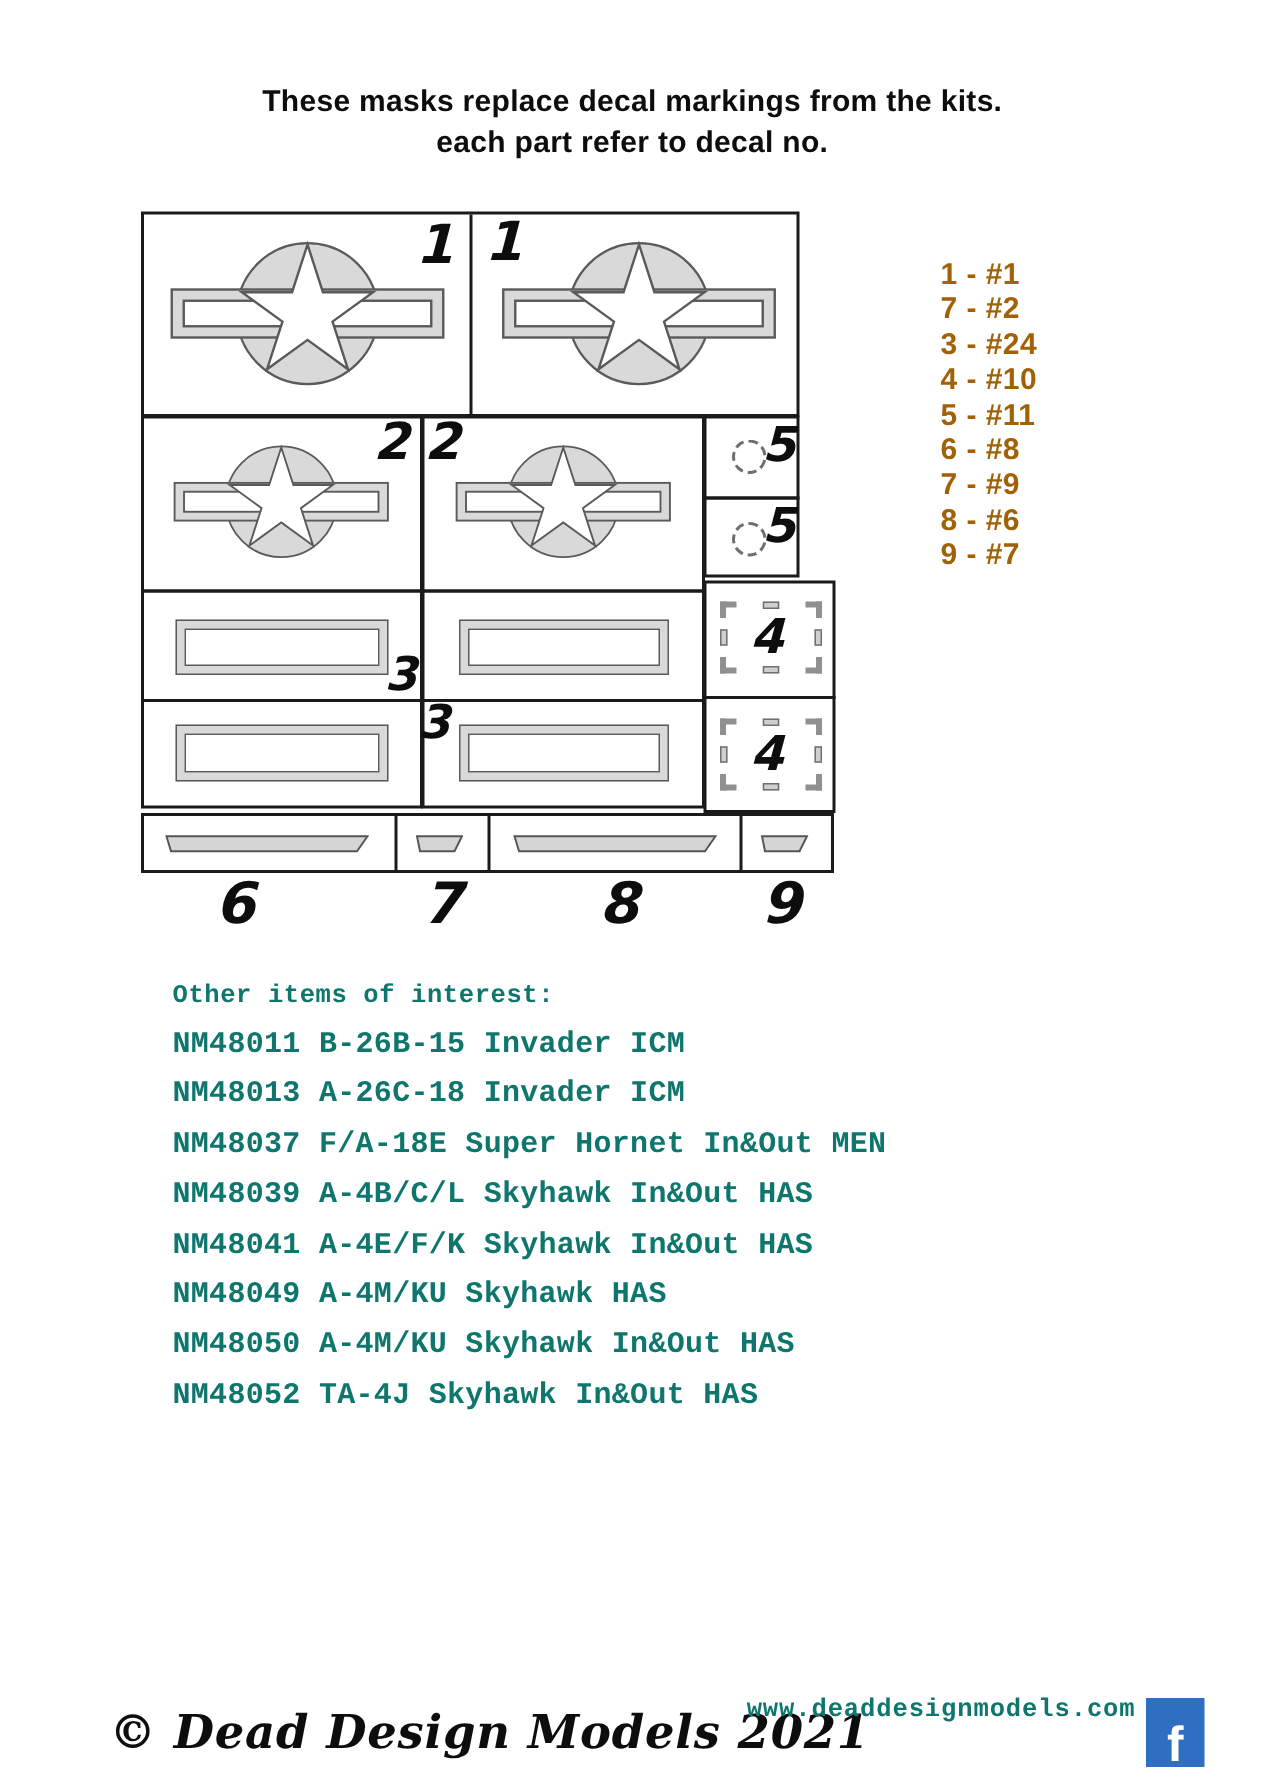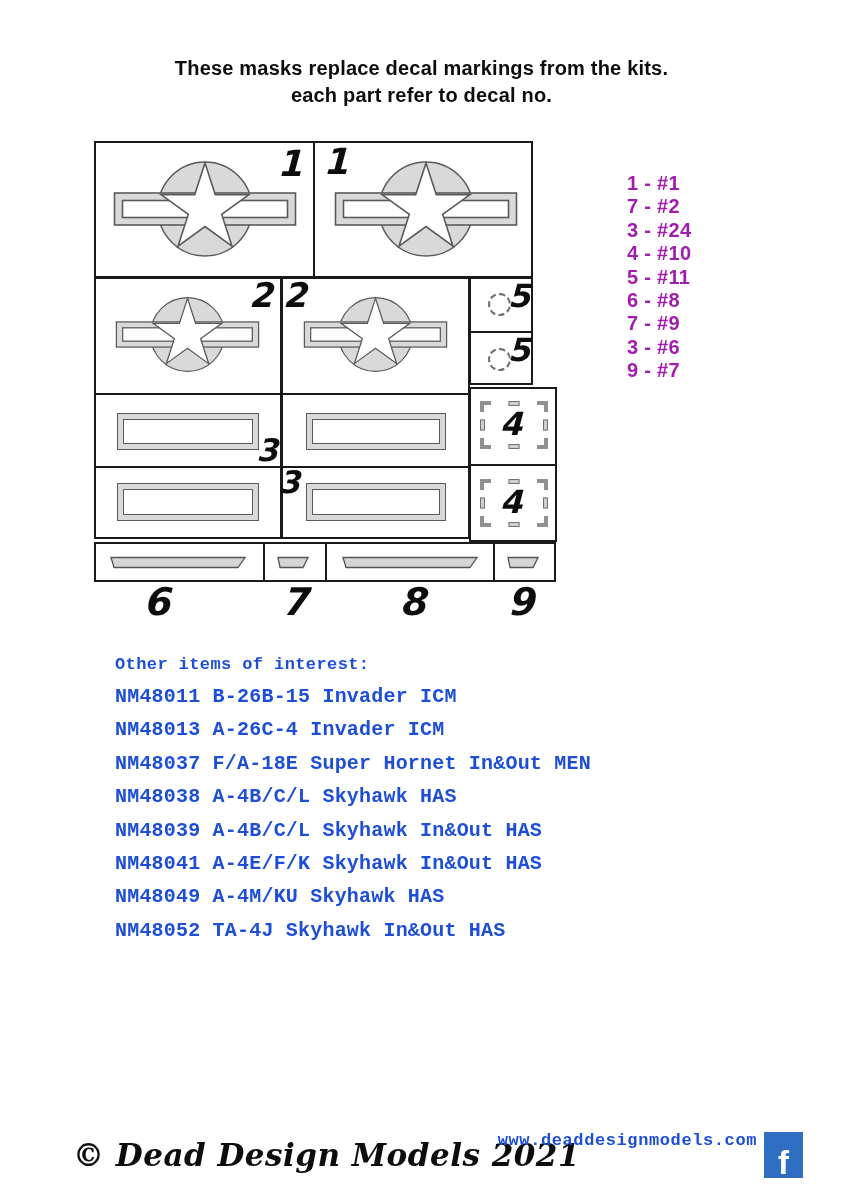--- a/index.html
+++ b/index.html
@@ -60,25 +60,25 @@
   .ebar { background:#cfcfcf; border:1.2px solid #707070; }
   .e-top { left:50%; top:0; transform:translateX(-50%); width:11px; height:5px; }
   .e-bottom { left:50%; bottom:0; transform:translateX(-50%); width:11px; height:5px; }
   .e-left { left:0; top:50%; transform:translateY(-50%); width:5px; height:11px; }
   .e-right { right:0; top:50%; transform:translateY(-50%); width:5px; height:11px; }
   .reg-marks .hand { left:50%; top:50%; transform:translate(-50%,-52%) skewX(-4deg); font-size:32px; }
 
   
   .legend {
     position:absolute; left:627px; top:156px; font-size:20px; font-weight:bold;
-    line-height:23.4px; letter-spacing:0.3px; color:#a21caf; white-space:nowrap;
-  }
-
-  
-  .mono { font-family:"Liberation Mono","DejaVu Sans Mono",monospace; font-weight:bold; color:#1d4ed8; }
+    line-height:23.4px; letter-spacing:0.3px; color:#a16207; white-space:nowrap;
+  }
+
+  
+  .mono { font-family:"Liberation Mono","DejaVu Sans Mono",monospace; font-weight:bold; color:#0f766e; }
   .items-heading { position:absolute; left:115px; top:639px; font-size:17px; letter-spacing:0.4px; }
   .items-list { position:absolute; left:115px; top:671px; font-size:20px; letter-spacing:0.2px;font-family:Liberation Mono, monospace; }
   .items-list div { height:33.4px; line-height:19px; white-space:nowrap; }
 
   
   .copyright {
     position:absolute; left:73px; top:1121px;
     font-family:"DejaVu Serif", serif; font-style:italic; font-weight:bold;
     font-size:31px; color:#0d0d0d; white-space:nowrap; letter-spacing:0.5px;
   }
@@ -215,33 +215,33 @@
   </div>
 
   <div class="legend">
     <div>1 - #1</div>
     <div>7 - #2</div>
     <div>3 - #24</div>
     <div>4 - #10</div>
     <div>5 - #11</div>
     <div>6 - #8</div>
     <div>7 - #9</div>
-    <div>3 - #6</div>
+    <div>8 - #6</div>
     <div>9 - #7</div>
   </div>
 
   <div class="items-heading mono">Other items of interest:</div>
   <div class="items-list mono">
     <div>NM48011 B-26B-15 Invader ICM</div>
-    <div>NM48013 A-26C-4 Invader ICM</div>
+    <div>NM48013 A-26C-18 Invader ICM</div>
     <div>NM48037 F/A-18E Super Hornet In&amp;Out MEN</div>
-    <div>NM48038 A-4B/C/L Skyhawk HAS</div>
     <div>NM48039 A-4B/C/L Skyhawk In&amp;Out HAS</div>
     <div>NM48041 A-4E/F/K Skyhawk In&amp;Out HAS</div>
     <div>NM48049 A-4M/KU Skyhawk HAS</div>
+    <div>NM48050 A-4M/KU Skyhawk In&amp;Out HAS</div>
     <div>NM48052 TA-4J Skyhawk In&amp;Out HAS</div>
   </div>
 
   <div class="copyright">© Dead Design Models 2021</div>
   <div class="footer-links mono">
     <div>www.deaddesignmodels.com</div>
   </div>
   <div class="fb">
     <span>f</span>
   </div>

